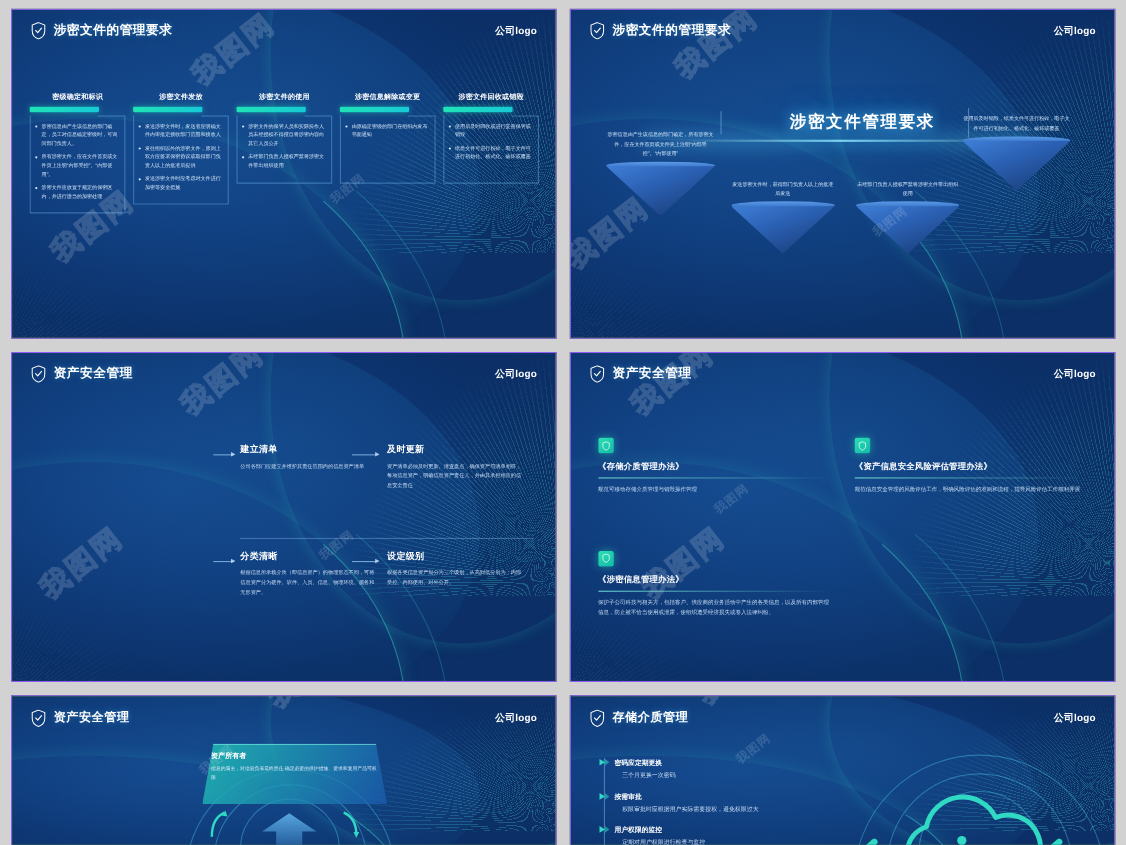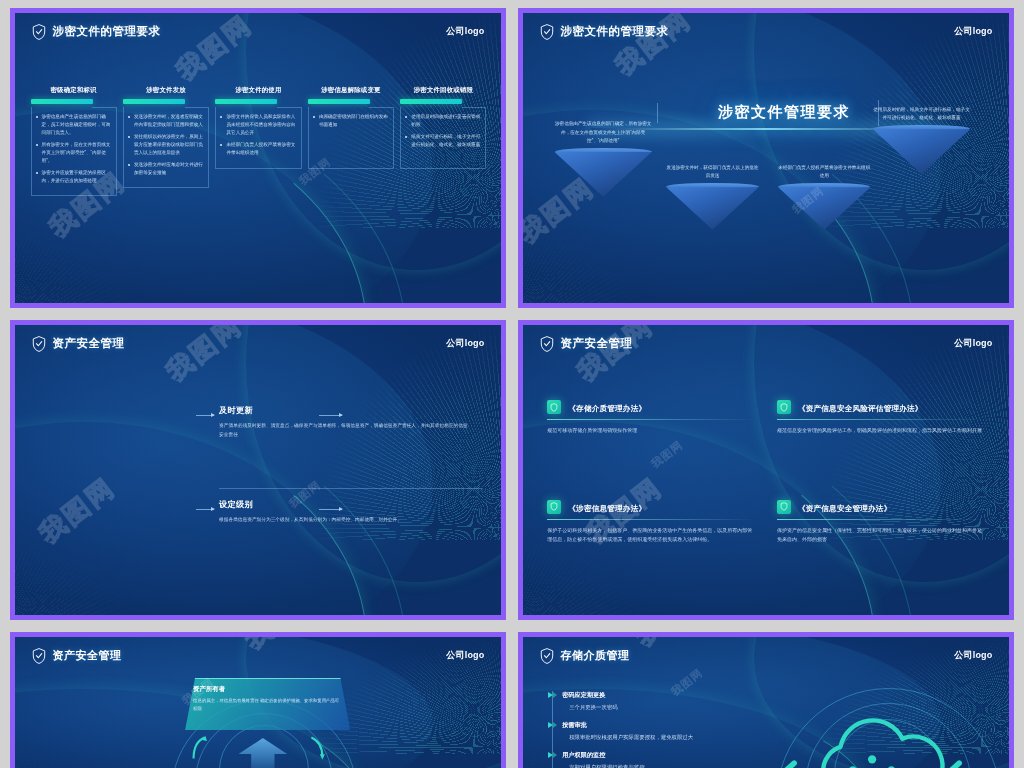--- a/index.html
+++ b/index.html
@@ -13,21 +13,21 @@
     display:grid;
     grid-template-columns:1fr 1fr;
     grid-template-rows:300px 300px 168px;
     column-gap:12px;row-gap:12px;
     box-sizing:border-box;
     padding:8px 10px 0 10px;
   }
   .slide{
     position:relative;overflow:hidden;
     background:#4d7c0f;
-    border:5px solid #8b5cf6;
+    border:1px solid #8b5cf6;
     box-sizing:border-box;
   }
   
   .bg-base{
     position:absolute;inset:0;
     background:
       radial-gradient(ellipse 70% 60% at 30% 40%, #14468c 0%, #0e3877 55%, #0b2f66 100%);
   }
   .bg-swoosh-tl{
     position:absolute;left:-34%;top:-10%;width:120%;height:130%;
@@ -196,21 +196,21 @@
     content:"";position:absolute;right:-1px;top:-2px;
     border-left:4px solid rgba(180,215,250,.9);
     border-top:2.5px solid transparent;border-bottom:2.5px solid transparent;
   }
   .hr-thin{position:absolute;height:1px;background:rgba(120,170,225,.45);}
   
   .s4{position:absolute;left:5%;right:5%;top:26%;bottom:10%;z-index:5;
       display:grid;grid-template-columns:1fr 1fr;grid-template-rows:1fr 1fr;
       column-gap:5%;row-gap:7%;}
   .p-card{position:relative;}
-  .p-head{display:flex;align-items:flex-end;gap:7px;}
+  .p-head{display:flex;align-items:flex-start;gap:7px;flex-direction:column;}
   .p-ico{
     width:14px;height:14px;flex:0 0 auto;border-radius:2px;
     background:linear-gradient(145deg,#2ae0b4,#14b9a8);
     display:flex;align-items:center;justify-content:center;
     box-shadow:0 0 8px rgba(42,224,180,.5);
   }
   .p-name{color:#fff;font-weight:bold;font-size:7.6px;letter-spacing:.2px;}
   .p-line{
     margin-top:5px;height:1px;
     background:linear-gradient(90deg,rgba(120,235,220,.85),rgba(120,235,220,0));
@@ -424,25 +424,33 @@
 
     <div class="s3-blocks">
       <div class="arrow" style="left:-9%;top:6%;width:7%;"></div>
       <div class="arrow" style="left:38%;top:6%;width:9%;"></div>
       <div class="arrow" style="left:-9%;top:56%;width:7%;"></div>
       <div class="arrow" style="left:38%;top:56%;width:9%;"></div>
       <div class="hr-thin" style="left:0;right:0;top:45%;"></div>
 
       <div class="s3-row" style="top:1%;">
         <div class="s3-item">
+          <div class="s3-h">建立清单</div>
+          <div class="s3-p">公司各部门应建立并维护其责任范围内的信息资产清单</div>
+        </div>
+        <div class="s3-item">
           <div class="s3-h">及时更新</div>
           <div class="s3-p">资产清单必须及时更新、清查盘点，确保资产与清单相符，每项信息资产，明确信息资产责任人，并由其承担相应的信息安全责任</div>
         </div>
       </div>
       <div class="s3-row" style="top:51%;">
+        <div class="s3-item">
+          <div class="s3-h">分类清晰</div>
+          <div class="s3-p">根据信息所承载介质（即信息资产）的物理形态不同，可将信息资产分为硬件、软件、人员、信息、物理环境、服务和无形资产。</div>
+        </div>
         <div class="s3-item">
           <div class="s3-h">设定级别</div>
           <div class="s3-p">根据各类信息资产划分为三个级别，从高到低分别为：内部受控、内部使用、对外公开。</div>
         </div>
       </div>
     </div>
 
     <div class="wm">
       <div class="wm-tile" style="left:30%;top:2%;">我图网</div>
       <div class="wm-tile" style="left:4%;top:58%;">我图网</div>
@@ -503,32 +511,20 @@
             <svg width="8" height="9" viewBox="0 0 24 28">
               <path d="M12 2 L21 5.6 V14 C21 20 16.6 24 12 25.6 C7.4 24 3 20 3 14 V5.6 Z" fill="none" stroke="#eafff9" stroke-width="2.2"></path>
             </svg>
           </div>
           <div class="p-name">《涉密信息管理办法》</div>
         </div>
         <div class="p-line"></div>
         <div class="p-desc">保护子公司科技与相关方，包括客户、供应商的业务活动中产生的各类信息，以及所有内部管理信息，防止被不恰当使用或泄露，使组织遭受经济损失或卷入法律纠纷。</div>
       </div>
 
-      <div class="p-card">
-        <div class="p-head">
-          <div class="p-ico">
-            <svg width="8" height="9" viewBox="0 0 24 28">
-              <path d="M12 2 L21 5.6 V14 C21 20 16.6 24 12 25.6 C7.4 24 3 20 3 14 V5.6 Z" fill="none" stroke="#eafff9" stroke-width="2.2"></path>
-            </svg>
-          </div>
-          <div class="p-name">《资产信息安全管理办法》</div>
-        </div>
-        <div class="p-line"></div>
-        <div class="p-desc">保护资产的信息安全属性（保密性、完整性和可用性）免遭破坏，使公司的商业利益和声誉避免来自内、外部的损害</div>
-      </div>
     </div>
 
     <div class="wm">
       <div class="wm-tile" style="left:10%;top:2%;">我图网</div>
       <div class="wm-tile" style="left:12%;top:58%;">我图网</div>
       <div class="wm-small" style="left:26%;top:42%;">我图网</div>
     </div>
   </div>
 
   <div class="slide small">

